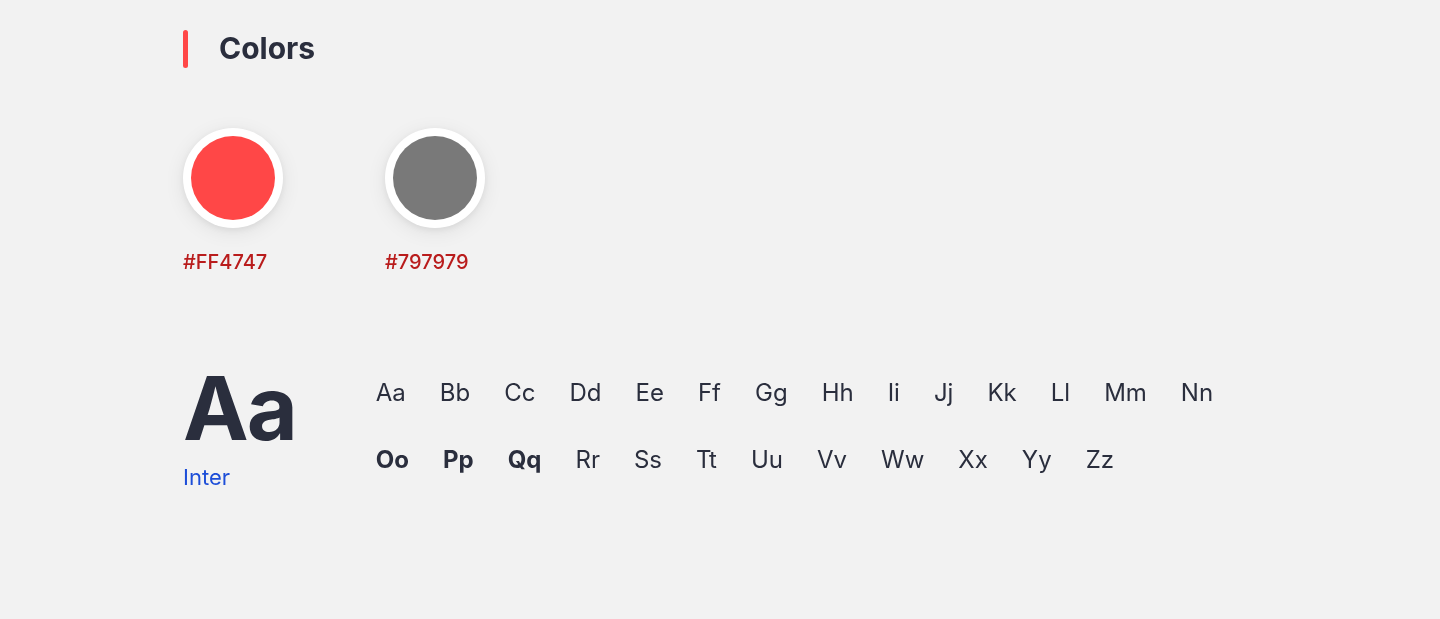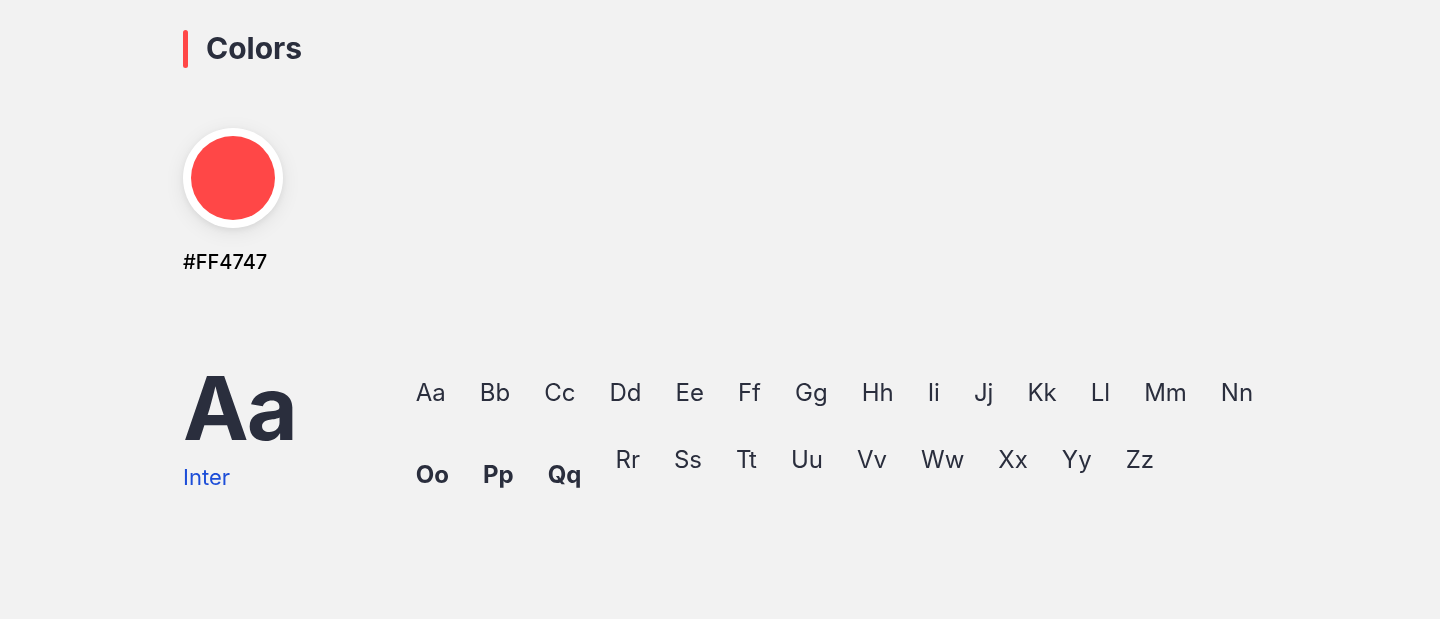--- a/index.html
+++ b/index.html
@@ -25,20 +25,21 @@
     .header-bar {
       width: 5px;
       background: #FF4747;
       border-radius: 3px;
     }
     .header-text {
       font-size: 30px;
       font-weight: 700;
       line-height: 1.25;
       color: #2a2e3d;
+      margin-left: 13px;
     }
     .swatches {
       display: flex;
       gap: 102px;
       margin-bottom: 90px;
     }
     .swatch {
       display: flex;
       flex-direction: column;
       align-items: flex-start;
@@ -55,25 +56,25 @@
       margin-bottom: 22px;
     }
     .swatch-circle-inner {
       width: 84px;
       height: 84px;
       border-radius: 50%;
     }
     .swatch-label {
       font-size: 20px;
       font-weight: 500;
-      color: #000000;
+      color: #b91c1c;
     }
     .typography {
       display: flex;
-      gap: 120px;
+      gap: 80px;
     }
     .typo-sample {
       display: flex;
       flex-direction: column;
     }
     .typo-big {
       font-size: 88px;
       font-weight: 700;
       line-height: 1;
       color: #2a2e3d;
@@ -94,39 +95,44 @@
       display: flex;
       gap: 34px;
       font-size: 24px;
       color: #2a2e3d;
     }
     .alphabet-row span {
       display: inline-block;
     }
     .bold {
       font-weight: 700;
-      margin-top: 15px;
     }
   </style>
 </head>
 <body>
 
 <div class="header">
   <div class="header-bar"></div>
   <div class="header-text">
     <div>Colors</div>
   </div>
 </div>
 
 <div class="swatches">
   <div class="swatch">
     <div class="swatch-circle-outer">
       <div class="swatch-circle-inner" style="background:#FF4747"></div>
     </div>
     <div class="swatch-label">#FF4747</div>
+  </div>
+  <div class="swatch">
+    <div class="swatch-circle-outer">
+      <div class="swatch-circle-inner" style="background:#797979"></div>
+    </div>
+    <div class="swatch-label">#797979</div>
   </div>
 </div>
 
 <div class="typography">
   <div class="typo-sample">
     <div class="typo-big">Aa</div>
     <div class="typo-name">Inter</div>
   </div>
   <div class="alphabet">
     <div class="alphabet-row" id="alpha-row-1">

